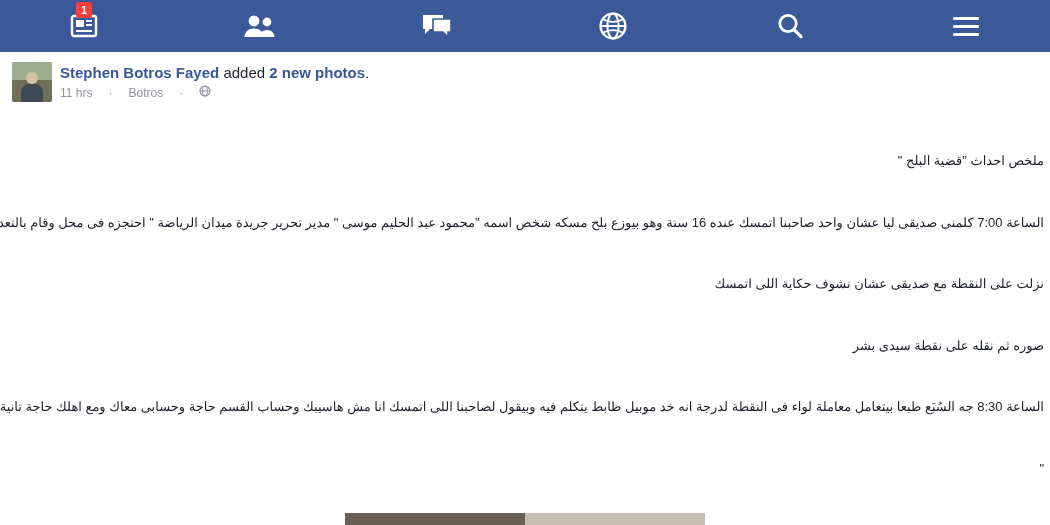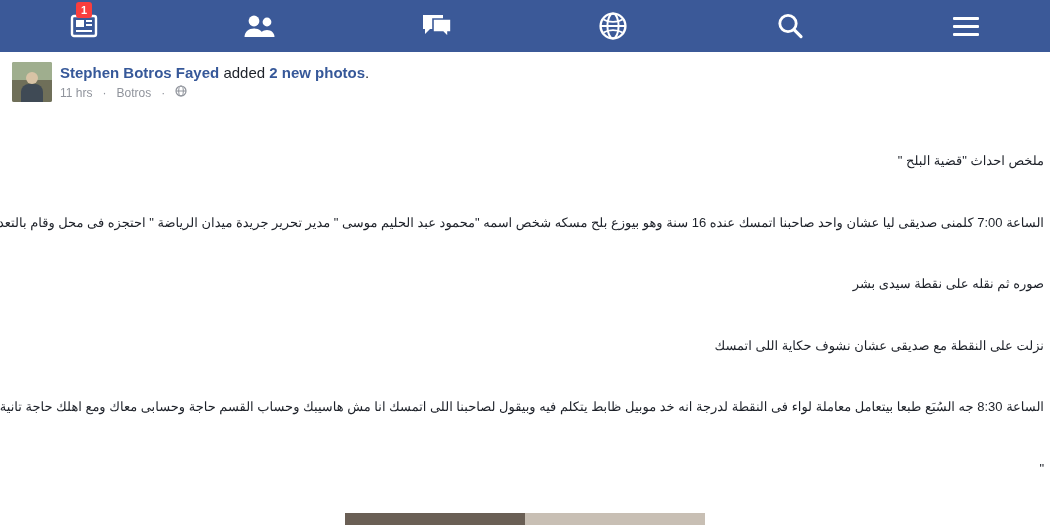--- a/index.html
+++ b/index.html
@@ -111,21 +111,21 @@
   .photos-link {
     color: #365899;
     font-weight: bold;
   }
   .post-line2 {
     margin-top: 3px;
     font-size: 12px;
     color: #90949c;
     display: flex;
     align-items: center;
-    gap: 10px;
+    gap: 16px;
     line-height: 15px;
   }
   .dot-sep { color: #90949c; }
   .globe-small { display: inline-block; vertical-align: middle; }
 
   
   .post-body {
     direction: rtl;
     text-align: right;
     unicode-bidi: embed;
@@ -245,22 +245,22 @@
             <line x1="1" y1="6" x2="11" y2="6" stroke="#90949c" stroke-width="1"></line>
           </svg>
         </span>
       </div>
     </div>
   </div>
 
   <div class="post-body">
     <p>ملخص احداث "قضية البلح "</p>
     <p>الساعة 7:00 كلمنى صديقى ليا عشان واحد صاحبنا اتمسك عنده 16 سنة وهو بيوزع بلح مسكه شخص اسمه "محمود عبد الحليم موسى " مدير تحرير جريدة ميدان الرياضة " احتجزه فى محل وقام بالتعدى عليه واخذ بطاقته ونزع</p>
+    <p>نزلت على النقطة مع صديقى عشان نشوف حكاية اللى اتمسك</p>
     <p>صوره ثم نقله على نقطة سيدى بشر</p>
-    <p>نزلت على النقطة مع صديقى عشان نشوف حكاية اللى اتمسك</p>
     <p>الساعة 8:30 جه السُبَع طبعا بيتعامل معاملة لواء فى النقطة لدرجة انه خد موبيل ظابط يتكلم فيه وبيقول لصاحبنا اللى اتمسك انا مش هاسيبك وحساب القسم حاجة وحسابى معاك ومع اهلك حاجة تانية "كل ده عشان بيوزع بلح</p>
     <p>"</p>
     
     
     
     
     
     
     
     

